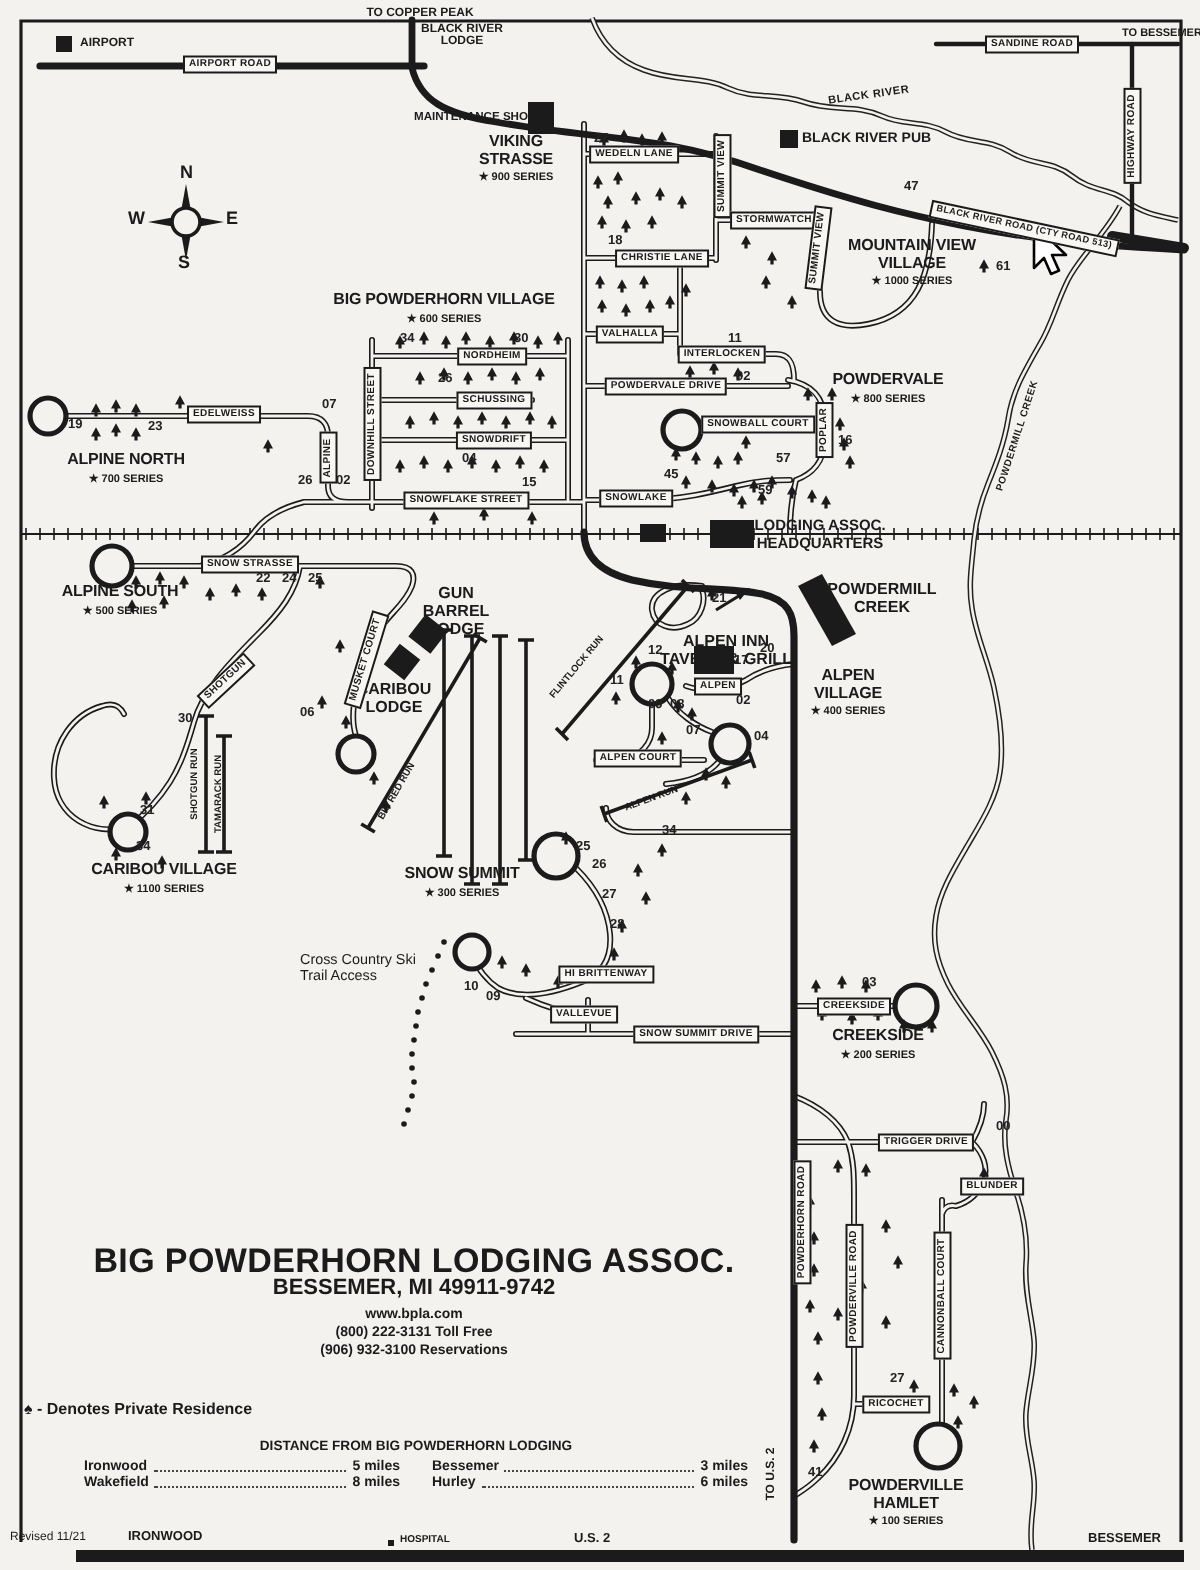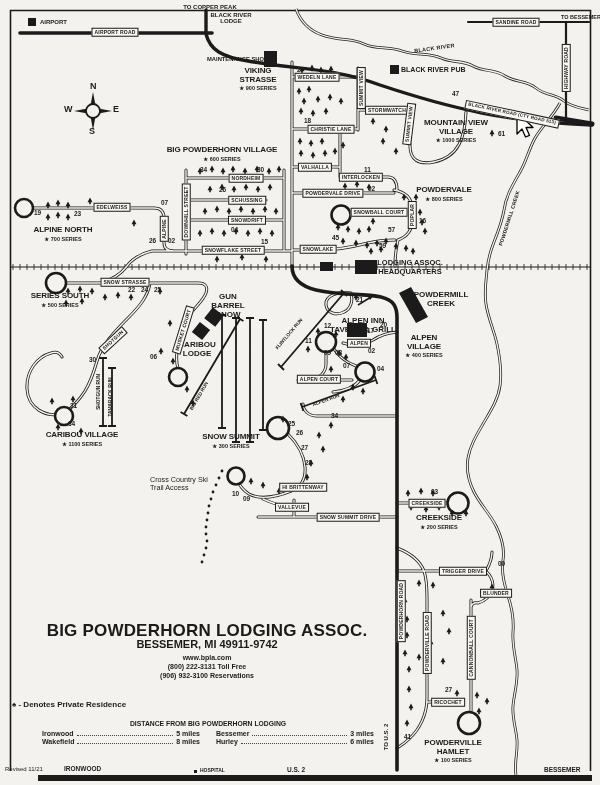--- a/index.html
+++ b/index.html
@@ -398,21 +398,21 @@
 </div>
 <div class="village" style="left:444px;top:186px;width:80px;">
   <div class="vname">POWDERVALE</div>
   <div class="vseries">★ 800 SERIES</div>
 </div>
 <div class="village" style="left:63px;top:226px;width:80px;">
   <div class="vname">ALPINE NORTH</div>
   <div class="vseries">★ 700 SERIES</div>
 </div>
 <div class="village" style="left:60px;top:292px;width:80px;">
-  <div class="vname">SERIES SOUTH</div>
+  <div class="vname">ALPINE SOUTH</div>
   <div class="vseries">★ 500 SERIES</div>
 </div>
 <div class="village" style="left:424px;top:334px;width:40px;">
   <div class="vname">ALPEN VILLAGE</div>
   <div class="vseries">★ 400 SERIES</div>
 </div>
 <div class="village" style="left:231px;top:433px;width:92px;">
   <div class="vname">SNOW SUMMIT</div>
   <div class="vseries">★ 300 SERIES</div>
 </div>
@@ -424,21 +424,21 @@
   <div class="vname">CREEKSIDE</div>
   <div class="vseries">★ 200 SERIES</div>
 </div>
 <div class="village" style="left:453px;top:739px;width:64px;">
   <div class="vname">POWDERVILLE HAMLET</div>
   <div class="vseries">★ 100 SERIES</div>
 </div>
 
 <div class="poi ctr wrap" style="left:410px;top:258px;font-size:7.5px;width:84px;text-align:center;">LODGING ASSOC. HEADQUARTERS</div>
 <div class="poi ctr wrap" style="left:441px;top:290px;font-size:8px;width:58px;">POWDERMILL CREEK</div>
-<div class="poi ctr wrap" style="left:228px;top:292px;font-size:8px;width:52px;">GUN BARREL SNOW</div>
+<div class="poi ctr wrap" style="left:228px;top:292px;font-size:8px;width:52px;">GUN BARREL LODGE</div>
 <div class="poi ctr wrap" style="left:197px;top:340px;font-size:8px;width:46px;">CARIBOU LODGE</div>
 <div class="poi ctr wrap" style="left:363px;top:296px;font-size:8px;width:66px;margin-top:20px;">ALPEN INN TAVERN &amp; GRILL</div>
 <div class="lbl wrap" style="left:150px;top:476px;font-size:7.2px;width:64px;">Cross Country Ski Trail Access</div>
 
 <div class="box" style="left:115px;top:32px;transform:translate(-50%,-50%);">AIRPORT ROAD</div>
 <div class="box" style="left:516px;top:22px;transform:translate(-50%,-50%);">SANDINE ROAD</div>
 <div class="box" style="left:566px;top:68px;transform:translate(-50%,-50%) rotate(-90deg);">HIGHWAY ROAD</div>
 <div class="box" style="left:512px;top:114px;transform:translate(-50%,-50%) rotate(12deg);font-size:4.6px;">BLACK RIVER ROAD (CTY ROAD 513)</div>
 <div class="box" style="left:317px;top:77px;transform:translate(-50%,-50%);">WEDELN LANE</div>
 <div class="box" style="left:361px;top:88px;transform:translate(-50%,-50%) rotate(-90deg);">SUMMIT VIEW</div>

